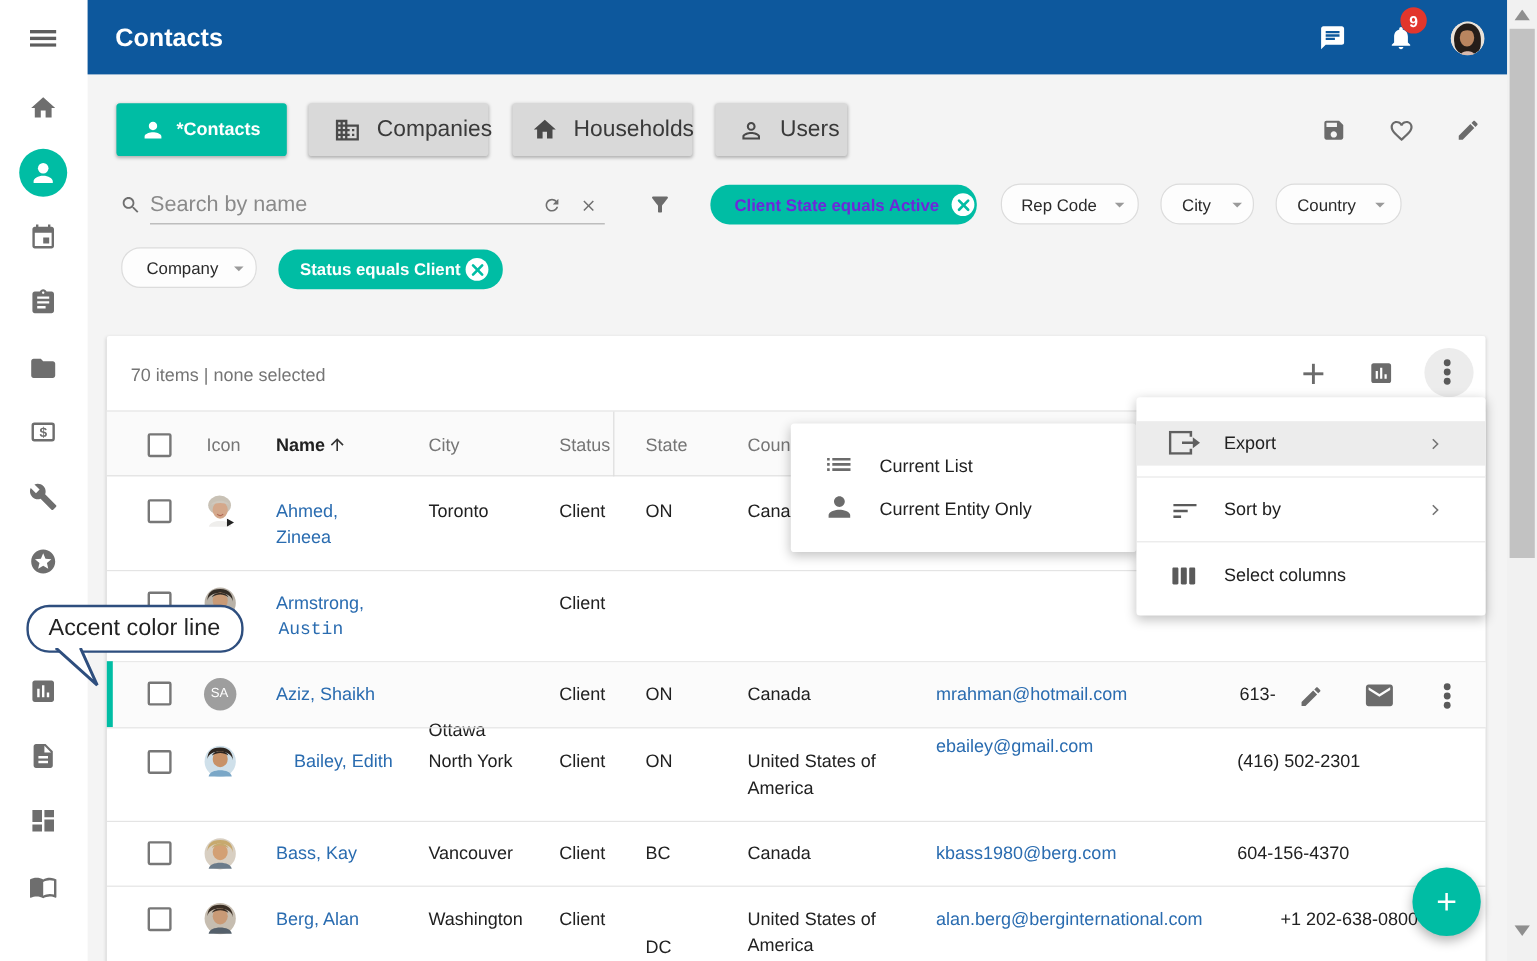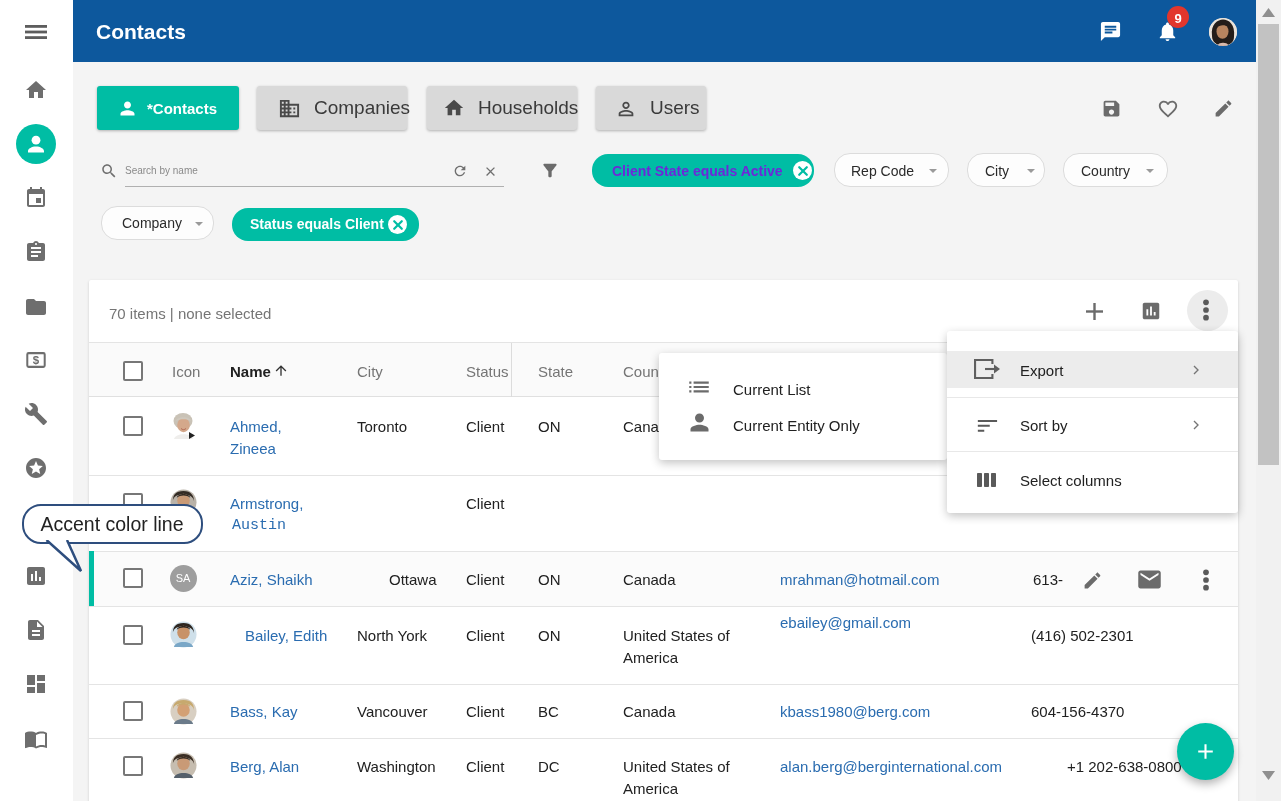--- a/index.html
+++ b/index.html
@@ -141,21 +141,21 @@
     <path d="M16.5 3c-1.74 0-3.41.81-4.5 2.09C10.91 3.81 9.24 3 7.5 3 4.42 3 2 5.42 2 8.5c0 3.78 3.4 6.86 8.55 11.54L12 21.35l1.45-1.32C18.6 15.36 22 12.28 22 8.5 22 5.42 19.58 3 16.5 3zm-4.4 15.55l-.1.1-.1-.1C7.14 14.24 4 11.39 4 8.5 4 6.5 5.5 5 7.5 5c1.54 0 3.04.99 3.57 2.36h1.87C13.46 5.99 14.96 5 16.5 5c2 0 3.5 1.5 3.5 3.5 0 2.89-3.14 5.74-7.9 10.05z"></path>
   </svg>
 <svg style="left:1213px; top:98px;" width="21" height="21" viewBox="0 0 24 24" fill="#6b6b6b">
     <path d="M3 17.25V21h3.75L17.81 9.94l-3.75-3.75L3 17.25zM20.71 7.04c.39-.39.39-1.02 0-1.41l-2.34-2.34c-.39-.39-1.02-.39-1.41 0l-1.83 1.83 3.75 3.75 1.83-1.83z"></path>
   </svg>
 
 
 <svg style="left:100px; top:162px;" width="18" height="18" viewBox="0 0 24 24" fill="#6f6f6f">
     <path d="M15.5 14h-.79l-.28-.27C15.41 12.59 16 11.11 16 9.5 16 5.91 13.09 3 9.5 3S3 5.91 3 9.5 5.91 16 9.5 16c1.61 0 3.09-.59 4.23-1.57l.27.28v.79l5 5L20.49 19l-5-5zm-6 0C7.01 14 5 11.99 5 9.5S7.01 5 9.5 5 14 7.01 14 9.5 11.99 14 9.5 14z"></path>
   </svg>
-<div class="txt cv" style="left:125px; top:170px; color:#8a8a8a; font-size:10px;">Search by name</div>
+<div class="txt cv" style="left:125px; top:170px; color:#8a8a8a; font-size:18px;">Search by name</div>
 <div class="abs" style="left:125px; top:186px; width:379px; height:1px; background:#b0b0b0;"></div>
 <svg style="left:452px; top:163px;" width="16" height="16" viewBox="0 0 24 24" fill="#6f6f6f">
     <path d="M17.65 6.35C16.2 4.9 14.21 4 12 4c-4.42 0-7.99 3.58-7.99 8s3.57 8 7.99 8c3.73 0 6.84-2.55 7.73-6h-2.08c-.82 2.33-3.04 4-5.65 4-3.31 0-6-2.69-6-6s2.69-6 6-6c1.66 0 3.14.69 4.22 1.78L13 11h7V4l-2.35 2.35z"></path>
   </svg>
 <svg style="left:483px; top:164px;" width="15" height="15" viewBox="0 0 24 24" fill="#6f6f6f">
     <path d="M19 6.41 17.59 5 12 10.59 6.41 5 5 6.41 10.59 12 5 17.59 6.41 19 12 13.41 17.59 19 19 17.59 13.41 12z"></path>
   </svg>
 <svg style="left:540px; top:160px;" width="20" height="21" viewBox="0 0 24 24" fill="#6b6b6b">
     <path d="M4.25 5.61C6.27 8.2 10 13 10 13v6c0 .55.45 1 1 1h2c.55 0 1-.45 1-1v-6s3.72-4.8 5.74-7.39A.998.998 0 0 0 18.95 4H5.04c-.83 0-1.3.95-.79 1.61z"></path>
   </svg>
@@ -267,21 +267,21 @@
 <div class="txt cv cell" style="left:466px; top:503px;">Client</div>
 <div class="abs rowline" style="top:551px;"></div>
 
 
 <div class="abs" style="left:89px; top:552px; width:1149px; height:54px; background:#fbfbfb;"></div>
 <div class="abs" style="left:89px; top:551px; width:5px; height:55px; background:#00bda4;"></div>
 <div class="abs cb" style="left:123px; top:568px;"></div>
 <div class="abs" style="left:170px; top:565px; width:27px; height:27px; border-radius:50%; background:#9e9e9e;"></div>
 <div class="txt" style="left:183px; top:578px; transform:translate(-50%,-50%); color:#fff; font-size:11px;">SA</div>
 <div class="txt cv link" style="left:230px; top:579px;">Aziz, Shaikh</div>
-<div class="txt cv cell" style="left:357px; top:579px;margin-left:32px;">Ottawa</div>
+<div class="txt cv cell" style="left:357px; top:609px;">Ottawa</div>
 <div class="txt cv cell" style="left:466px; top:579px;">Client</div>
 <div class="txt cv cell" style="left:538px; top:579px;">ON</div>
 <div class="txt cv cell" style="left:623px; top:579px;">Canada</div>
 <div class="txt cv link" style="left:780px; top:579px;">mrahman@hotmail.com</div>
 <div class="txt cv cell" style="left:1033px; top:579px;">613-</div>
 <svg style="left:1082px; top:570px;" width="21" height="21" viewBox="0 0 24 24" fill="#6b6b6b">
     <path d="M3 17.25V21h3.75L17.81 9.94l-3.75-3.75L3 17.25zM20.71 7.04c.39-.39.39-1.02 0-1.41l-2.34-2.34c-.39-.39-1.02-.39-1.41 0l-1.83 1.83 3.75 3.75 1.83-1.83z"></path>
   </svg>
 <svg style="left:1136px; top:566px;" width="27" height="27" viewBox="0 0 24 24" fill="#6b6b6b">
     <path d="M20 4H4c-1.1 0-1.99.9-1.99 2L2 18c0 1.1.9 2 2 2h16c1.1 0 2-.9 2-2V6c0-1.1-.9-2-2-2zm0 4-8 5-8-5V6l8 5 8-5v2z"></path>
@@ -335,21 +335,21 @@
 <svg style="left:170px; top:752px;" width="27" height="27" viewBox="0 0 28 28">
   <circle cx="14" cy="14" r="13.5" fill="#c6bdb0"></circle>
   <path d="M3 12 C4 3 24 3 25 13 C25 7 22 2 14 2 C6 2 3 6 3 12z" fill="#3a2e24"></path>
   <ellipse cx="14" cy="12" rx="6.5" ry="7" fill="#c99a76"></ellipse>
   <path d="M7 9 C8 4 20 4 21 9 C17 6 11 6 7 9z" fill="#3a2e24"></path>
   <path d="M4 27 C5 20 23 20 24 27z" fill="#55606b"></path>
 </svg>
 <div class="txt cv link" style="left:230px; top:766px;">Berg, Alan</div>
 <div class="txt cv cell" style="left:357px; top:766px;">Washington</div>
 <div class="txt cv cell" style="left:466px; top:766px;">Client</div>
-<div class="txt cv cell" style="left:538px; top:766px;">DC</div>
+<div class="txt cv cell" style="left:538px; top:790px;">DC</div>
 <div class="txt cv cell" style="left:623px; top:766px;">United States of</div>
 <div class="txt cv cell" style="left:623px; top:788px;">America</div>
 <div class="txt cv link" style="left:780px; top:766px;">alan.berg@berginternational.com</div>
 <div class="txt cv cell" style="left:1031px; top:766px;margin-left:36px;">+1 202-638-0800</div>
 
 
 <div class="abs menu" style="left:659px; top:353px; width:288px; height:107px;"></div>
 <svg style="left:686px; top:374px;" width="26" height="26" viewBox="0 0 24 24" fill="#6b6b6b">
     <path d="M3 13h2v-2H3v2zm0 4h2v-2H3v2zm0-8h2V7H3v2zm4 4h14v-2H7v2zm0 4h14v-2H7v2zM7 7v2h14V7H7z"></path>
   </svg>

